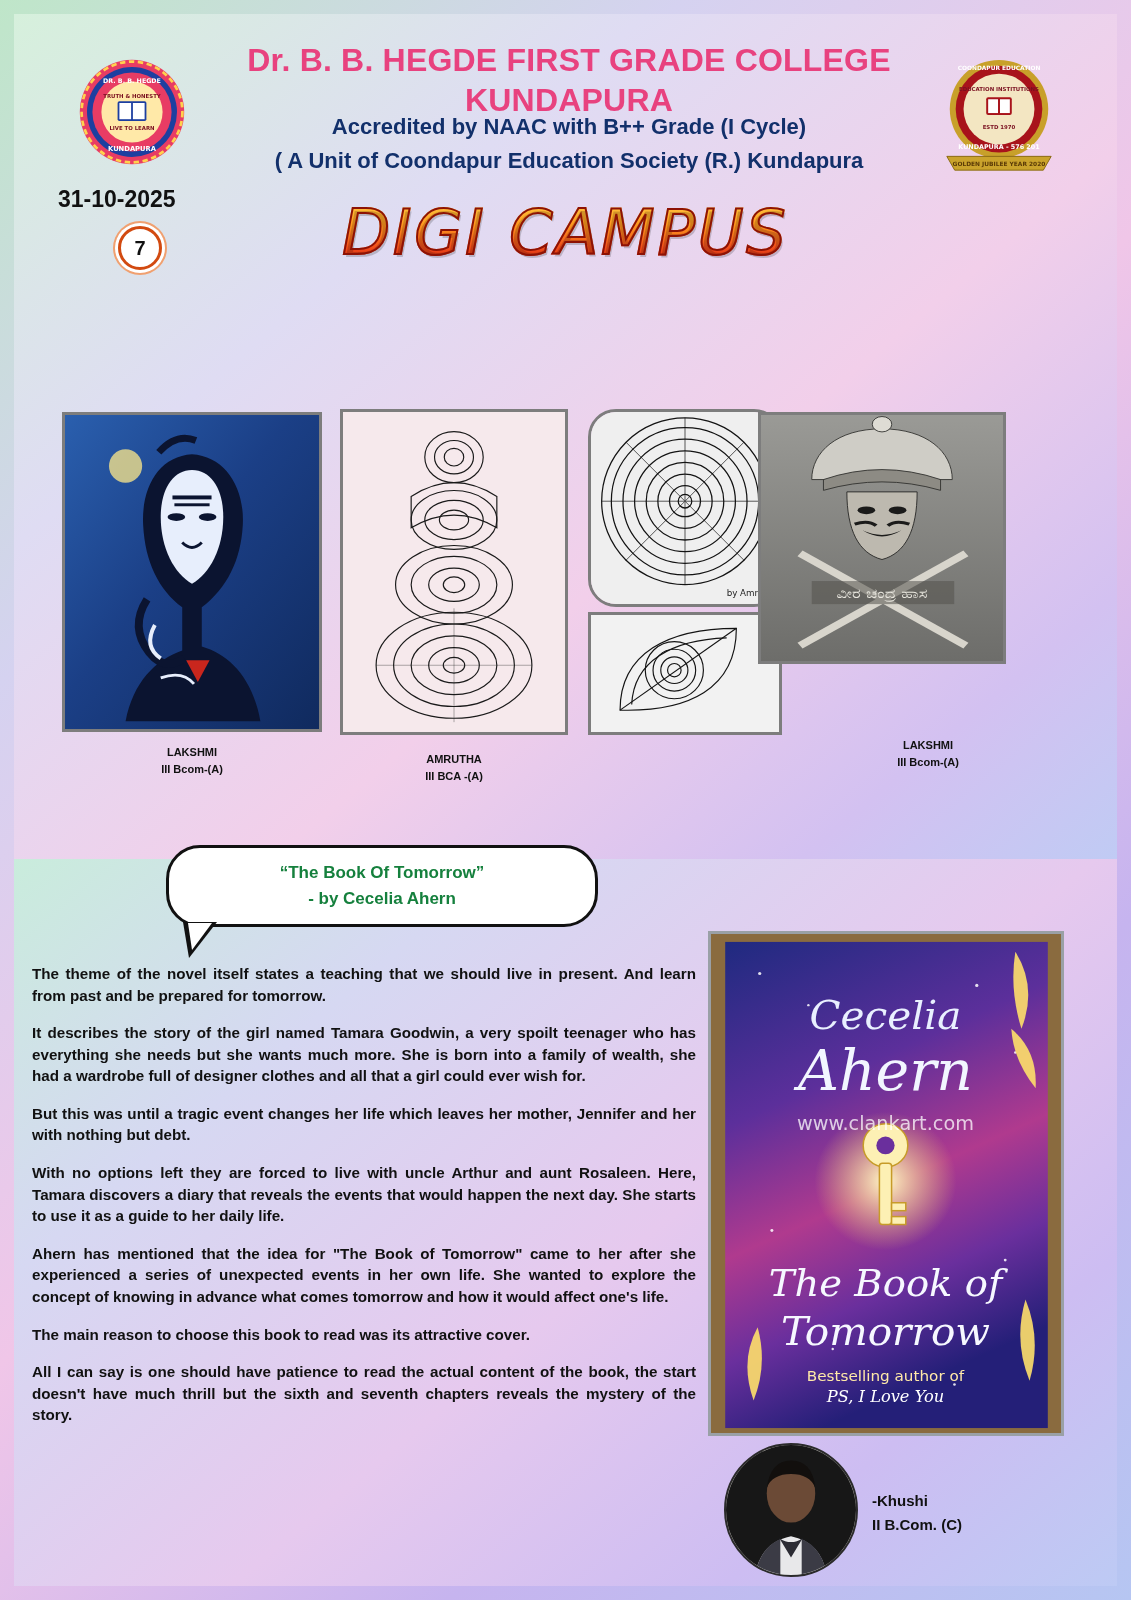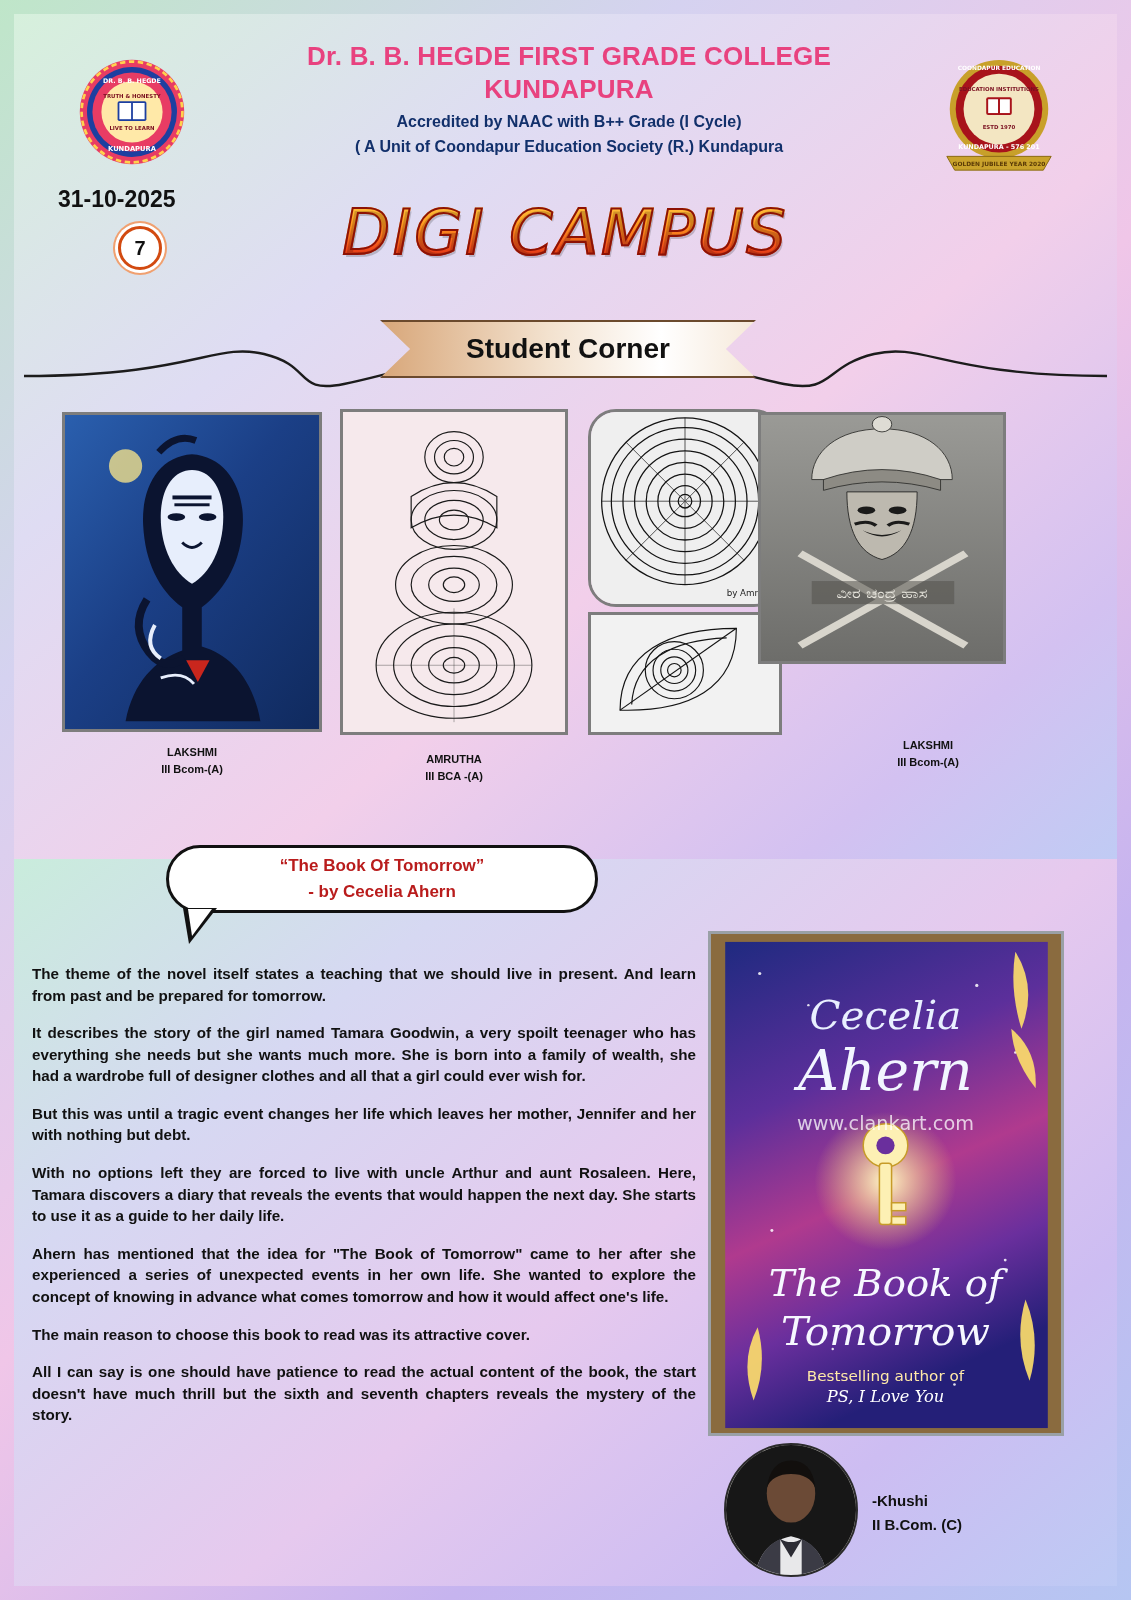--- a/index.html
+++ b/index.html
@@ -47,31 +47,31 @@
   }
 
   .seal { position: relative; width: 100%; height: 100%; }
   .seal svg { width: 100%; height: 100%; display: block; }
 
   .college-title {
     position: absolute;
     left: 190px; top: 26px; width: 730px;
     text-align: center;
     color: #e8427f;
-    font-size: 26px;
+    font-size: 32px;
     font-weight: bold;
     line-height: 1.25;
     letter-spacing: .2px;
   }
   .accred {
     position: absolute;
     left: 190px; top: 96px; width: 730px;
     text-align: center;
     color: #12306b;
-    font-size: 16px;
+    font-size: 22px;
     font-weight: bold;
     line-height: 1.55;
   }
 
   .date-text {
     position: absolute;
     left: 44px; top: 172px;
     font-size: 23px; font-weight: bold; color: #111;
   }
   .issue-badge {
@@ -148,27 +148,27 @@
 
   
   .bottom-band {
     position: absolute; left: 0; top: 845px; width: 1103px; height: 727px;
     background: linear-gradient(140deg, #c9ecdc 0%, #d6d8f2 25%, #e6c9ee 55%, #cdbdf2 80%, #bdcaf4 100%);
   }
 
   .speech {
     position: absolute;
     left: 152px; top: -14px;
-    width: 432px; height: 68px;
+    width: 432px; height: 82px;
     background: #fff;
     border: 3px solid #111;
     border-radius: 34px;
     display: flex; flex-direction: column;
     align-items: center; justify-content: center;
-    font-size: 17px; font-weight: bold; color: #b91c1c;
+    font-size: 17px; font-weight: bold; color: #15803d;
     line-height: 1.55;
   }
   .speech:after {
     content: "";
     position: absolute;
     left: 14px; bottom: -34px;
     width: 0; height: 0;
     border-left: 6px solid transparent;
     border-right: 28px solid transparent;
     border-top: 36px solid #111;
@@ -279,26 +279,20 @@
     <div class="accred">
       <div>Accredited by NAAC with B++ Grade (I Cycle)</div>
       <div>( A Unit  of Coondapur Education Society (R.) Kundapura</div>
     </div>
 
     <div class="date-text">31-10-2025</div>
     <div class="issue-badge">7</div>
 
     <div class="digi-campus">DIGI CAMPUS</div>
 
-    <div class="banner-wrap">
-      <svg class="banner-line" viewBox="0 0 1103 80" preserveAspectRatio="none" style="height:80px; top:18px;">
-        <path d="M10 44 C 180 44, 200 10, 250 22 C 300 34, 280 62, 330 52 C 380 42, 400 30, 470 30 L 640 30 C 700 30, 720 42, 770 52 C 820 62, 810 34, 860 22 C 910 10, 930 44, 1093 44" fill="none" stroke="#1c1c1c" stroke-width="2.4"></path>
-      </svg>
-      <div class="ribbon">Student Corner</div>
-    </div>
 
     <div class="gallery">
 
       <div class="art art-1">
         <svg viewBox="0 0 260 320" preserveAspectRatio="none" width="100%" height="100%">
           <defs>
             <linearGradient id="blueBg" x1="0" y1="0" x2="1" y2="1">
               <stop offset="0%" stop-color="#2a5fae"></stop>
               <stop offset="45%" stop-color="#1b3f86"></stop>
               <stop offset="100%" stop-color="#102a5e"></stop>

